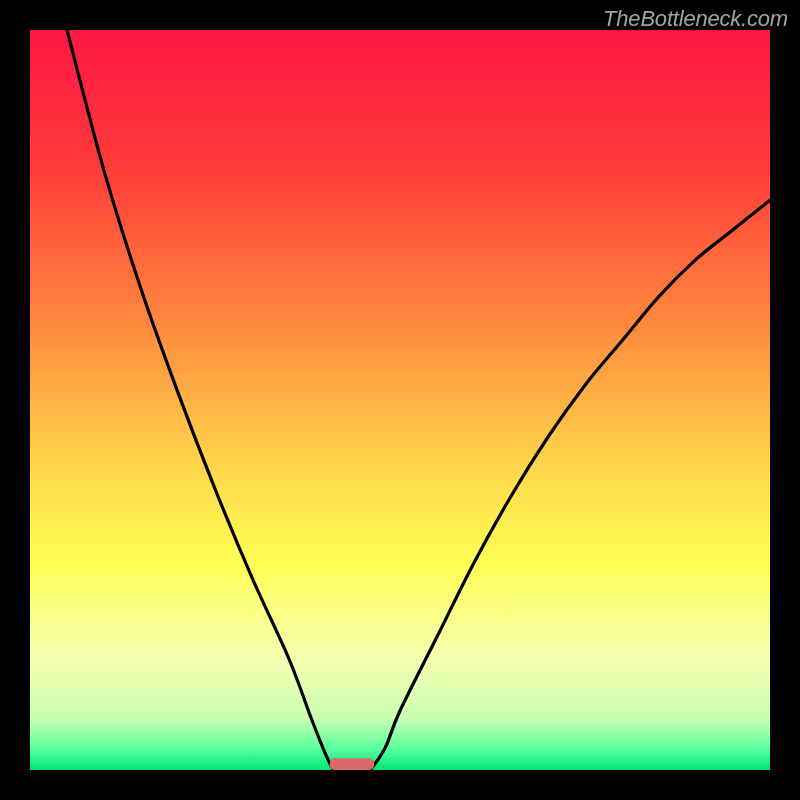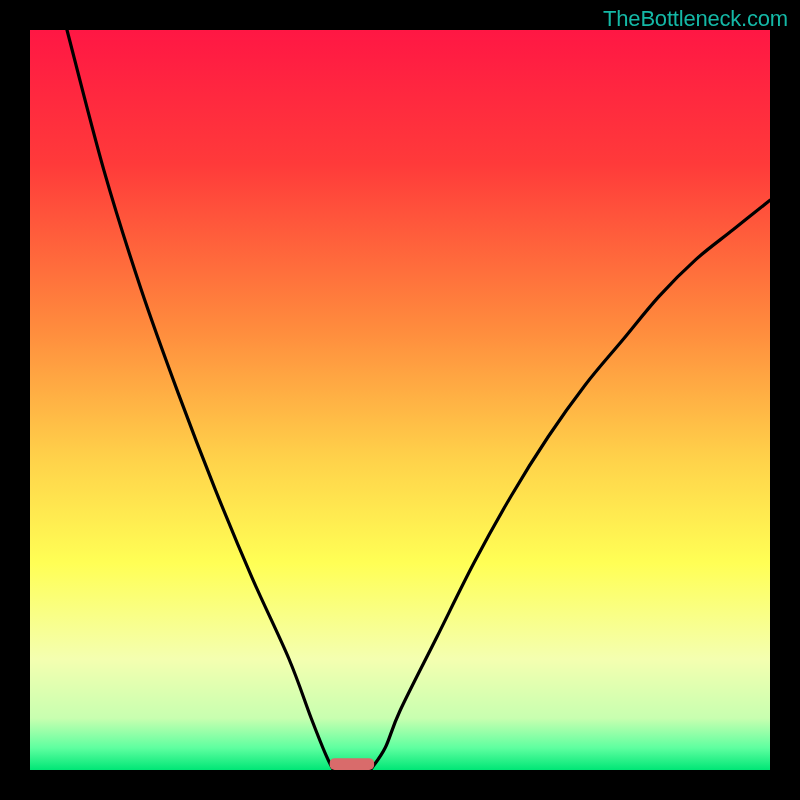--- a/index.html
+++ b/index.html
@@ -16,25 +16,26 @@
     left: 30px;
     top: 30px;
     width: 740px;
     height: 740px;
     box-sizing: border-box;
   }
   .watermark {
     position: absolute;
     top: 6px;
     right: 12px;
-    color: #14b8a6;
+    color: #a3a3a3;
     font-size: 22px;
     font-weight: 400;
     z-index: 10;
     letter-spacing: -0.2px;
+    font-style: italic;
   }
   svg {
     display: block;
   }
 </style>
 </head>
 <body>
 
 <div class="watermark">TheBottleneck.com</div>
 

